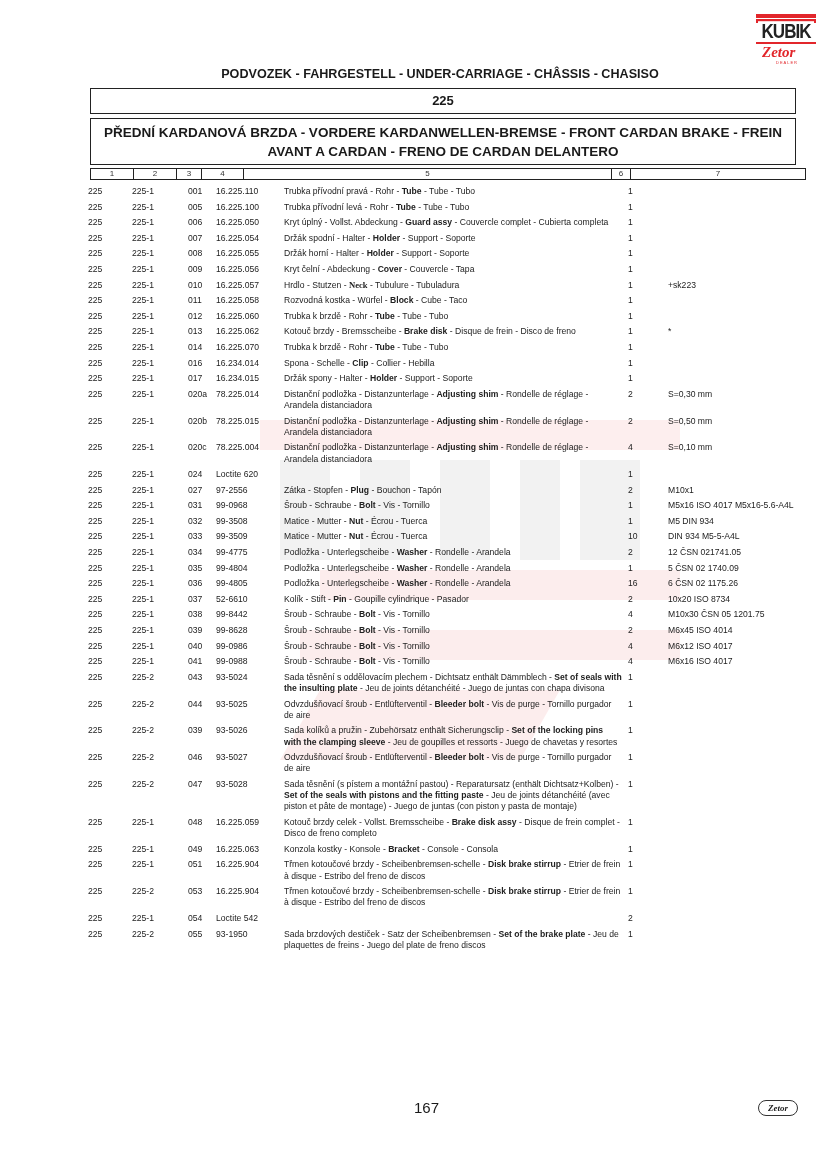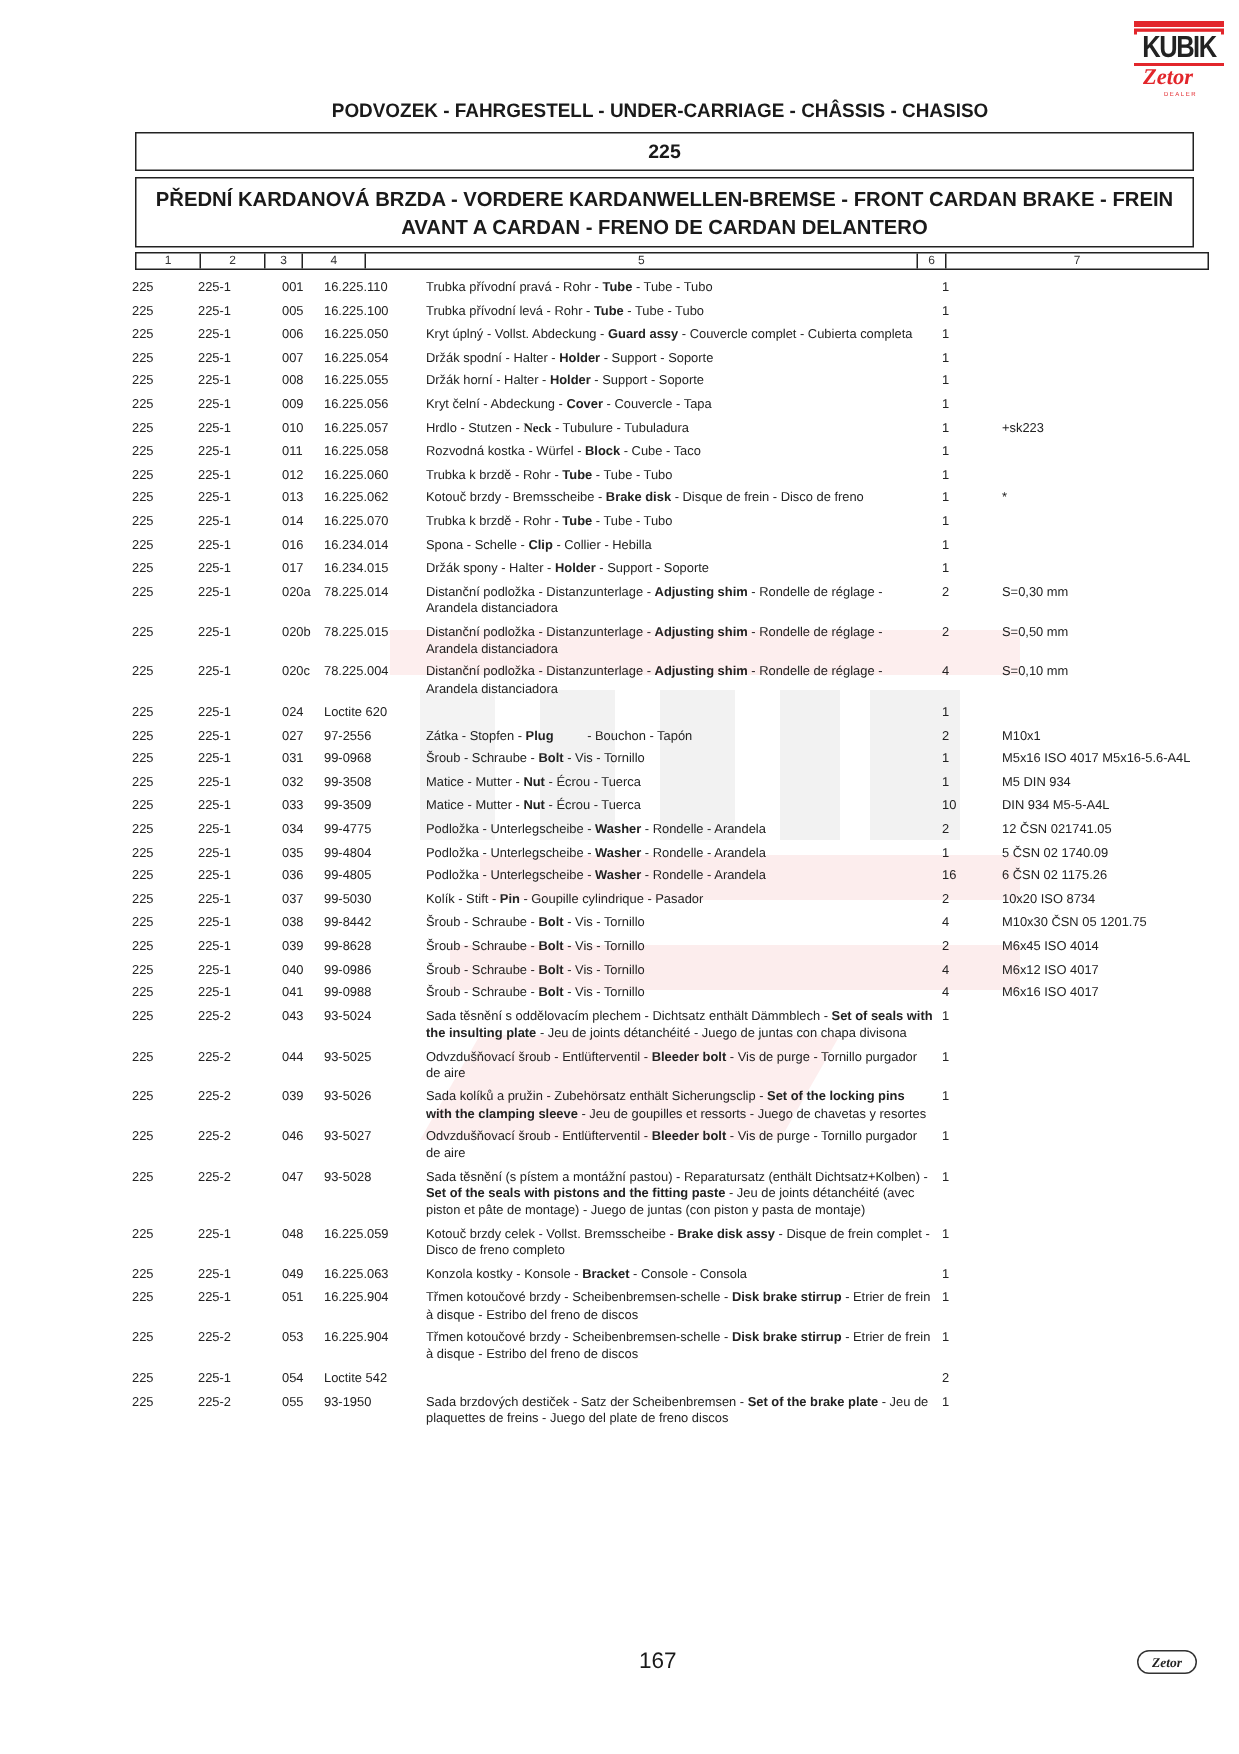--- a/index.html
+++ b/index.html
@@ -25,21 +25,21 @@
   .row { position:relative; font:8.6px "Liberation Sans", sans-serif; line-height:11.2px; color:#222; }
   .row span { position:absolute; top:0; }
   .c1 { left:0; }
   .c2 { left:44px; }
   .c3 { left:100px; }
   .c4 { left:128px; }
   .c6 { left:540px; }
   .c7 { left:580px; white-space:nowrap; }
   .desc { display:block; margin-left:196px; width:338px; min-height:11.2px; }
   .desc b { font-weight:bold; }
-  .page-number { position:absolute; left:426px; top:1099px; font:15px "Liberation Sans", sans-serif; }
+  .page-number { position:absolute; left:414px; top:1099px; font:15px "Liberation Sans", sans-serif; }
   .footer-logo { position:absolute; left:758px; top:1100px; width:38px; height:14px; border:1px solid #333; border-radius:8px;
                  font:italic bold 9px "Liberation Serif", serif; text-align:center; line-height:14px; color:#222; }
 </style>
 </head>
 <body>
 
 <div class="logo">
   <div class="bar" style="top:0"></div>
   <div class="bar" style="top:5px"></div>
   <div class="kubik">KUBIK</div>
@@ -235,21 +235,21 @@
       <span class="c7"></span>
       <div class="desc"><span style="position: static;"></span><b style="position: static;"></b><span style="position: static;"></span></div>
     </div>
     <div class="row" style="margin-bottom: 4.4px;">
       <span class="c1">225</span>
       <span class="c2">225-1</span>
       <span class="c3">027</span>
       <span class="c4">97-2556</span>
       <span class="c6">2</span>
       <span class="c7">M10x1</span>
-      <div class="desc"><span style="position: static;">Zátka - Stopfen - </span><b style="position: static;">Plug</b><span style="position: static; margin-left: 20px;"> - Bouchon - Tapón</span></div>
+      <div class="desc"><span style="position: static;">Zátka - Stopfen - </span><b style="position: static;">Plug</b><span style="position: static;"> - Bouchon - Tapón</span></div>
     </div>
     <div class="row" style="margin-bottom: 4.4px;">
       <span class="c1">225</span>
       <span class="c2">225-1</span>
       <span class="c3">031</span>
       <span class="c4">99-0968</span>
       <span class="c6">1</span>
       <span class="c7">M5x16 ISO 4017 M5x16-5.6-A4L</span>
       <div class="desc"><span style="position: static;">Šroub - Schraube - </span><b style="position: static;">Bolt</b><span style="position: static;"> - Vis - Tornillo</span></div>
     </div>
@@ -295,21 +295,21 @@
       <span class="c3">036</span>
       <span class="c4">99-4805</span>
       <span class="c6">16</span>
       <span class="c7">6 ČSN 02 1175.26</span>
       <div class="desc"><span style="position: static;">Podložka - Unterlegscheibe - </span><b style="position: static;">Washer</b><span style="position: static;"> - Rondelle - Arandela</span></div>
     </div>
     <div class="row" style="margin-bottom: 4.4px;">
       <span class="c1">225</span>
       <span class="c2">225-1</span>
       <span class="c3">037</span>
-      <span class="c4">99-5030</span>
+      <span class="c4">52-6610</span>
       <span class="c6">2</span>
       <span class="c7">10x20 ISO 8734</span>
       <div class="desc"><span style="position: static;">Kolík - Stift - </span><b style="position: static;">Pin</b><span style="position: static;"> - Goupille cylindrique - Pasador</span></div>
     </div>
     <div class="row" style="margin-bottom: 4.4px;">
       <span class="c1">225</span>
       <span class="c2">225-1</span>
       <span class="c3">038</span>
       <span class="c4">99-8442</span>
       <span class="c6">4</span>

